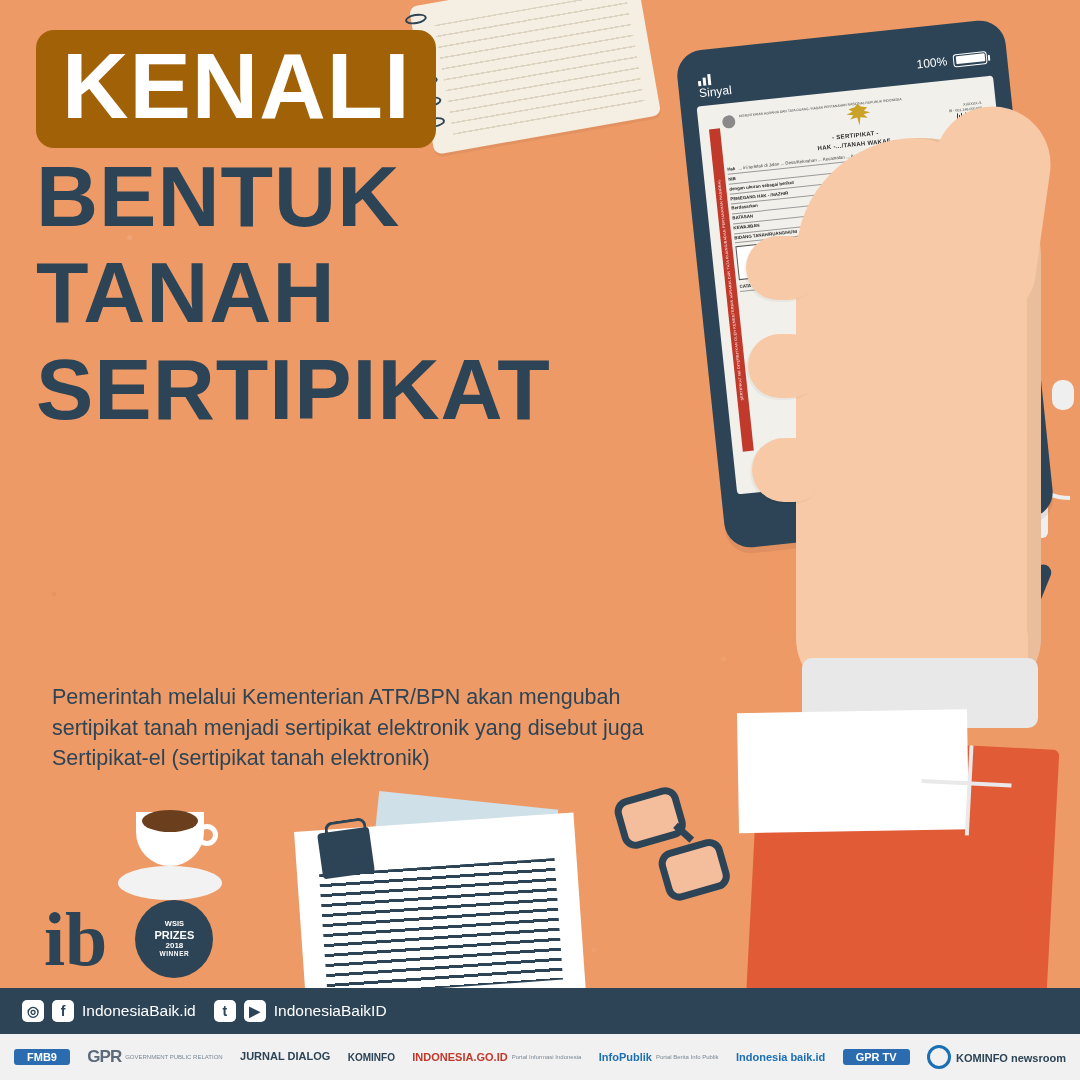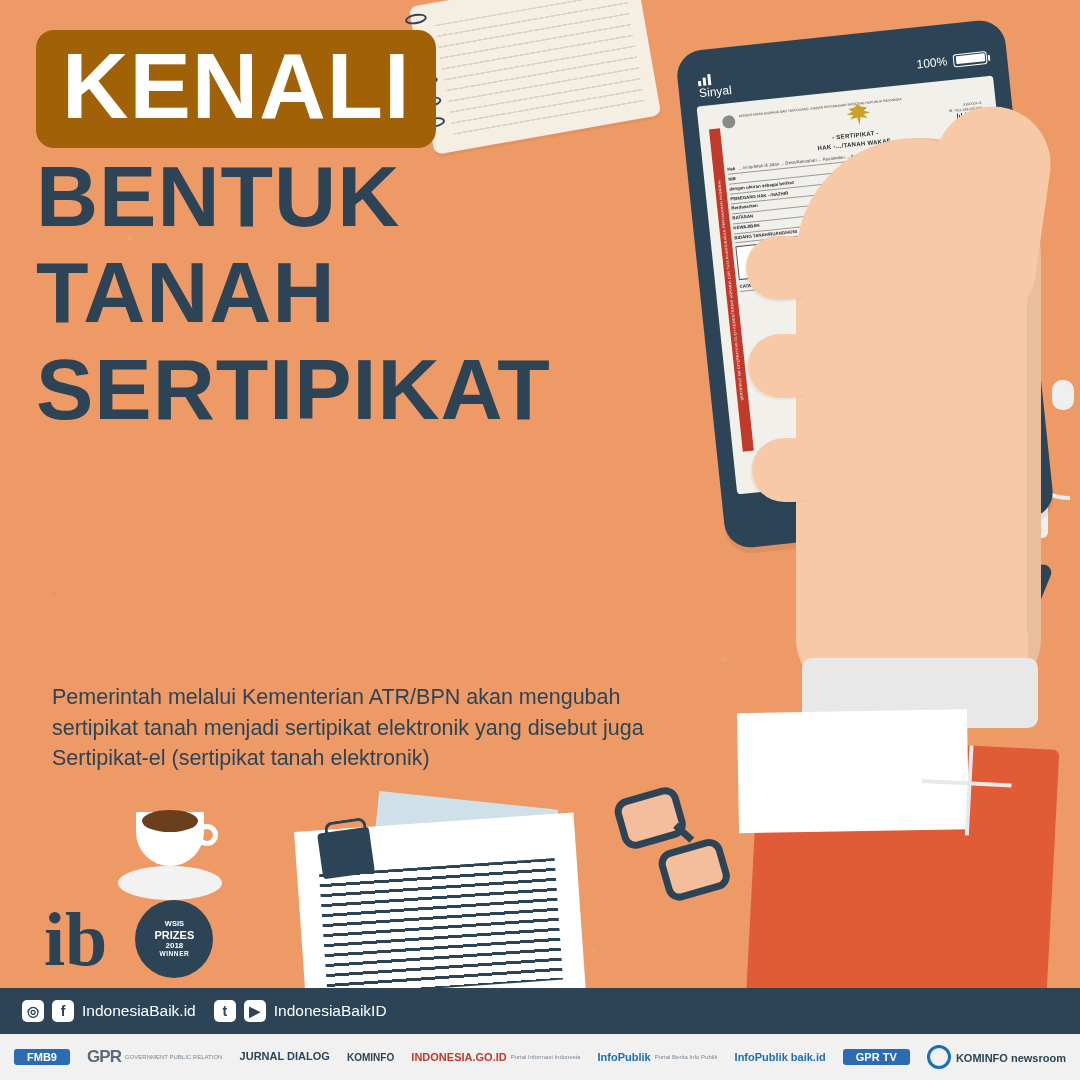--- a/index.html
+++ b/index.html
@@ -440,21 +440,21 @@
     </div>
     <div class="plogo">
       <span class="red">INDONESIA.GO.ID</span>
       <span class="sub">Portal Informasi Indonesia</span>
     </div>
     <div class="plogo">
       <span class="blue">InfoPublik</span>
       <span class="sub">Portal Berita Info Publik</span>
     </div>
     <div class="plogo">
-      <span class="blue">InfoPublik baik.id</span>
+      <span class="blue">Indonesia baik.id</span>
     </div>
     <div class="plogo">
       <span class="chip">GPR TV</span>
     </div>
     <div class="kominfo">
       <span class="globe2"></span>
       <span>
         <span class="k1">KOMINFO newsroom</span>
       </span>
     </div>

